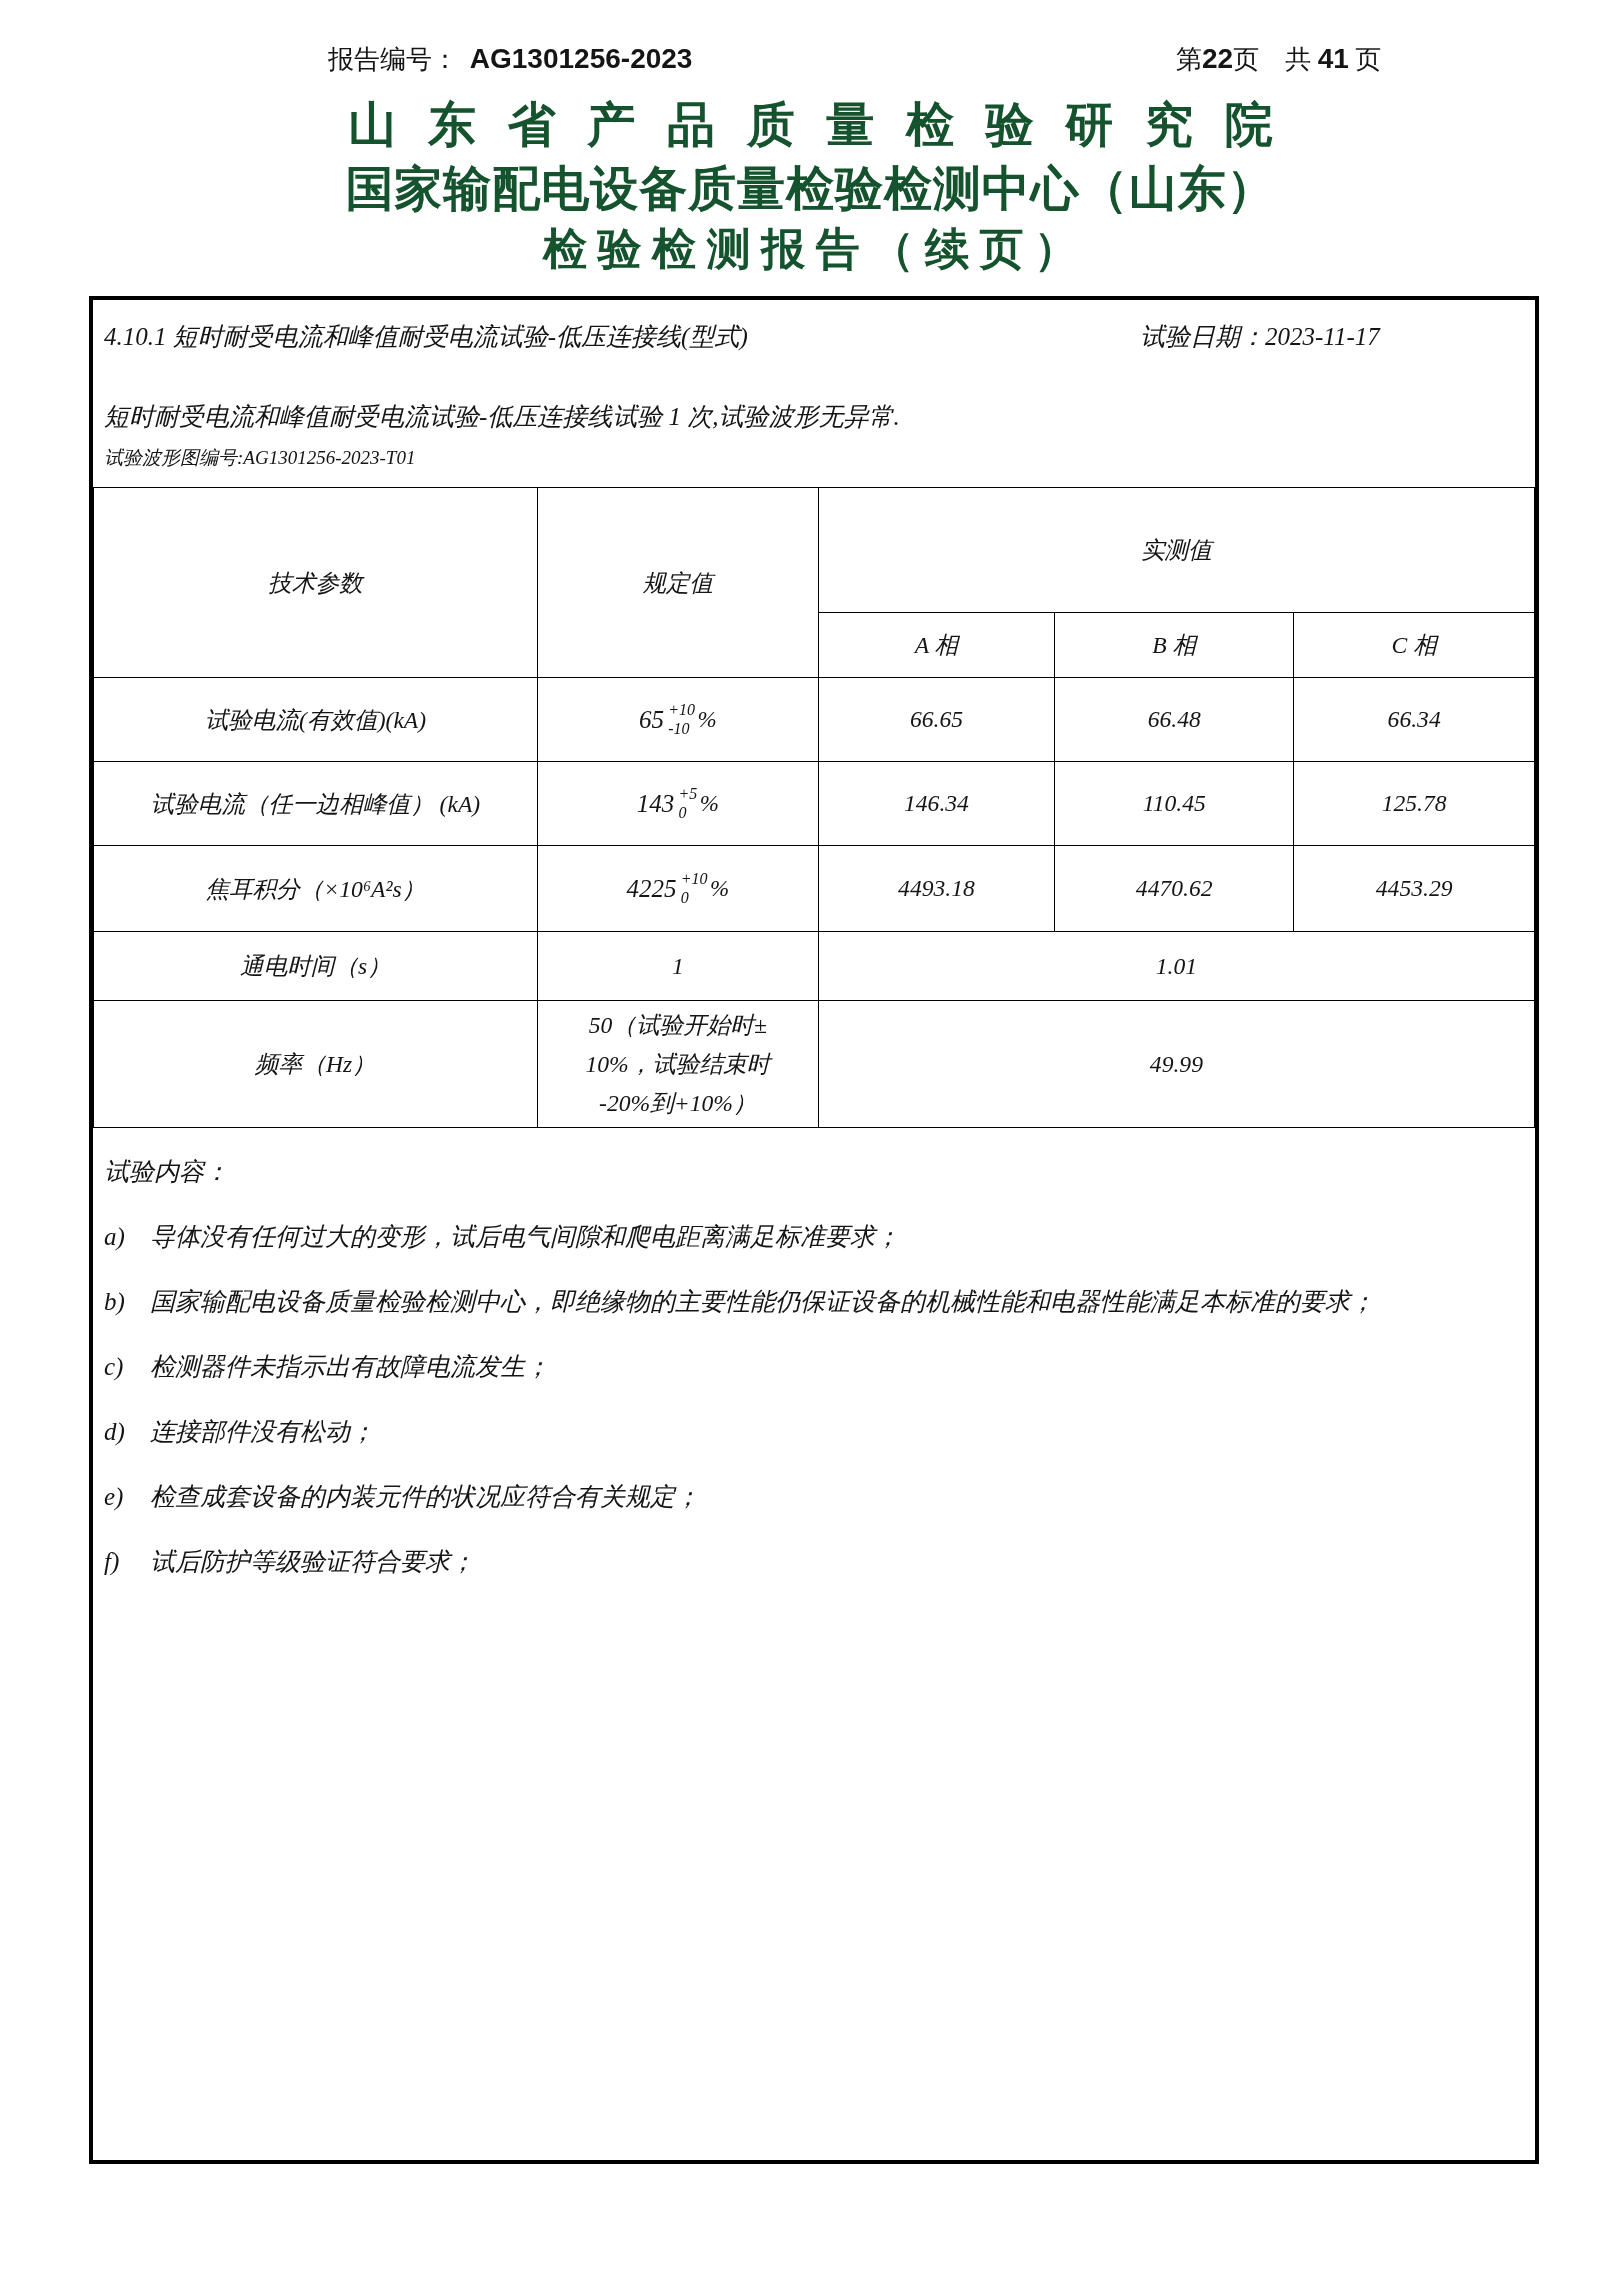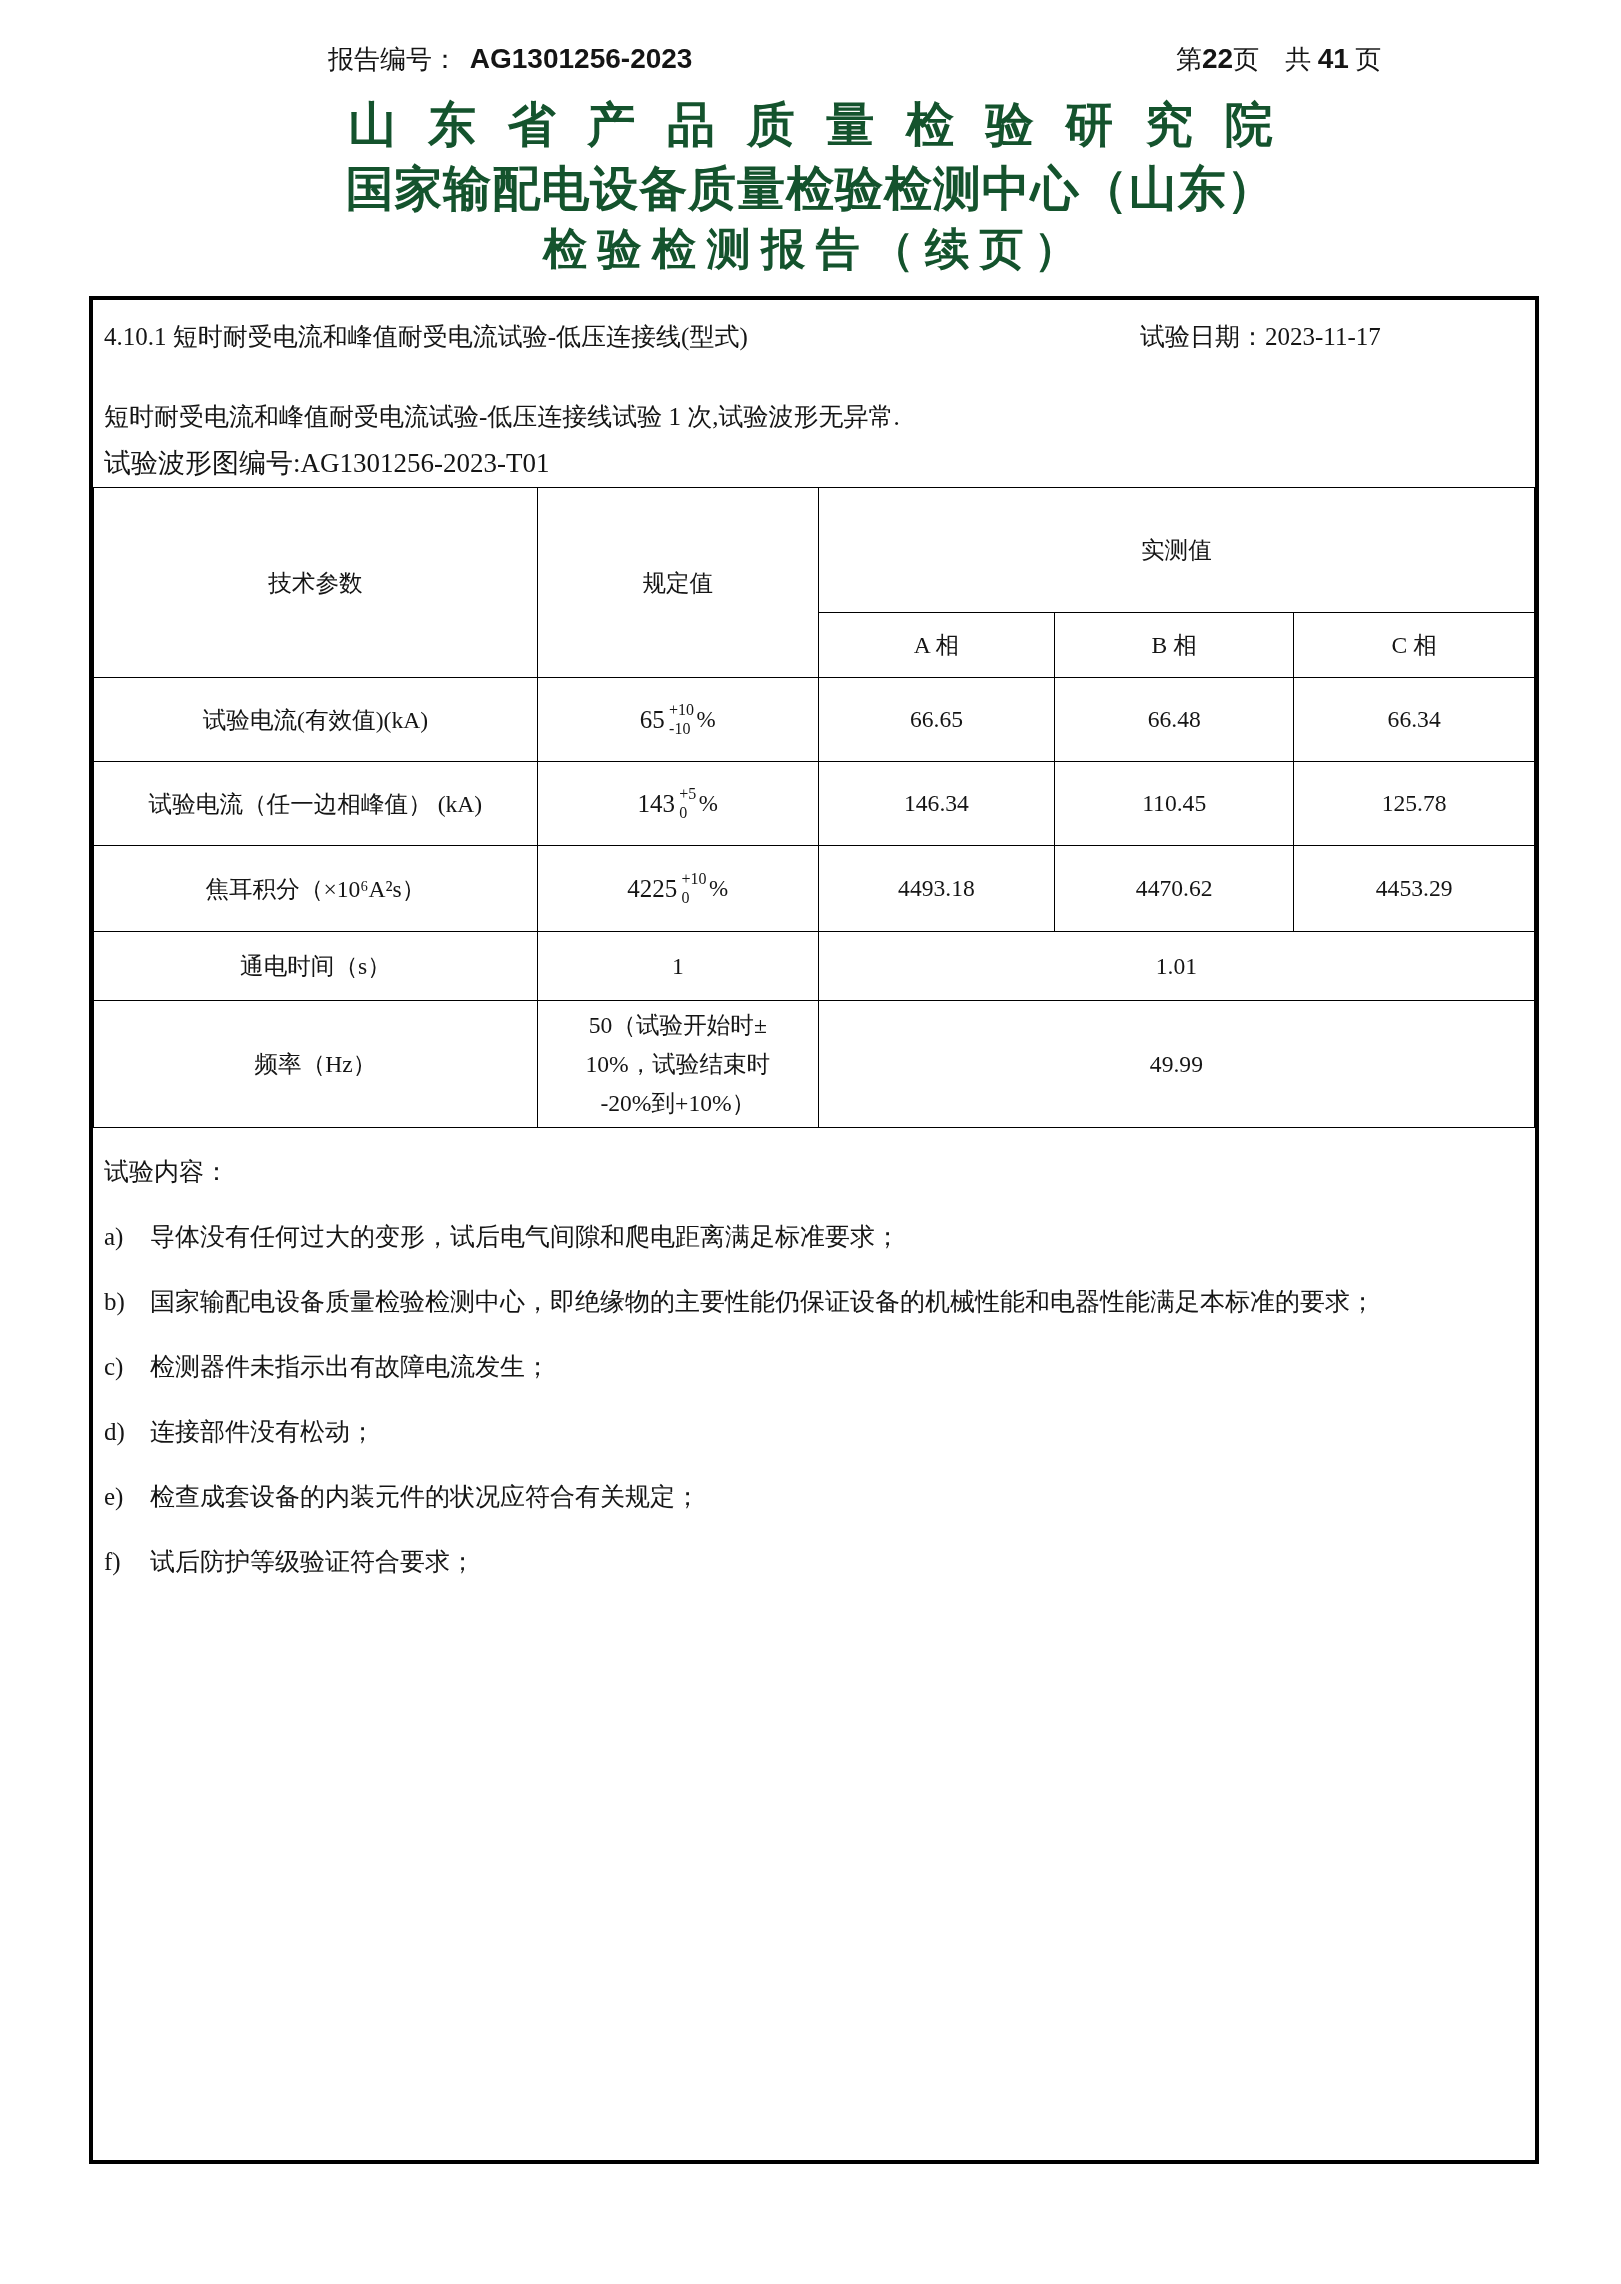--- a/index.html
+++ b/index.html
@@ -28,29 +28,29 @@
   .title { position:absolute; left:0; width:100%; text-align:center;
     font-family:"Liberation Sans","DejaVu Sans",sans-serif; font-weight:700; color:#14532d; white-space:nowrap; }
   .title1 { top:93px; font-size:48px; letter-spacing:0.66em; padding-left:0.66em; }
   .title2 { top:157px; font-size:48px; letter-spacing:0.02em; }
   .title3 { top:220px; font-size:44px; letter-spacing:0.24em; padding-left:0.24em; }
 
   
   .box {
     position:absolute; top:296px; left:89px;
     width:1450px; height:1868px;
-    border:4.2px solid #000; background:#fff;
+    border:4.2px solid #000; background:#fff;font-style:italic;
   }
 
   .clause-row { position:absolute; top:20px; left:0; width:100%; font-size:25px; }
   .clause { position:absolute; left:11px; top:0; white-space:nowrap; }
   .test-date { position:absolute; left:1047px; top:0; white-space:nowrap; }
 
   .summary  { position:absolute; top:100px; left:11px; font-size:25px; white-space:nowrap; }
-  .waveform { position:absolute; top:145px; left:11px; font-size:27px; white-space:nowrap; }
+  .waveform { position:absolute; top:145px; left:11px; font-size:19px; white-space:nowrap; }
 
   
   table.results {
     position:absolute; top:187px; left:0; width:100%;
     border-collapse:collapse; table-layout:fixed;
   }
   table.results td {
     border:1.7px solid #000;
     text-align:center; vertical-align:middle;
     font-size:23.6px; padding:0 5px;

